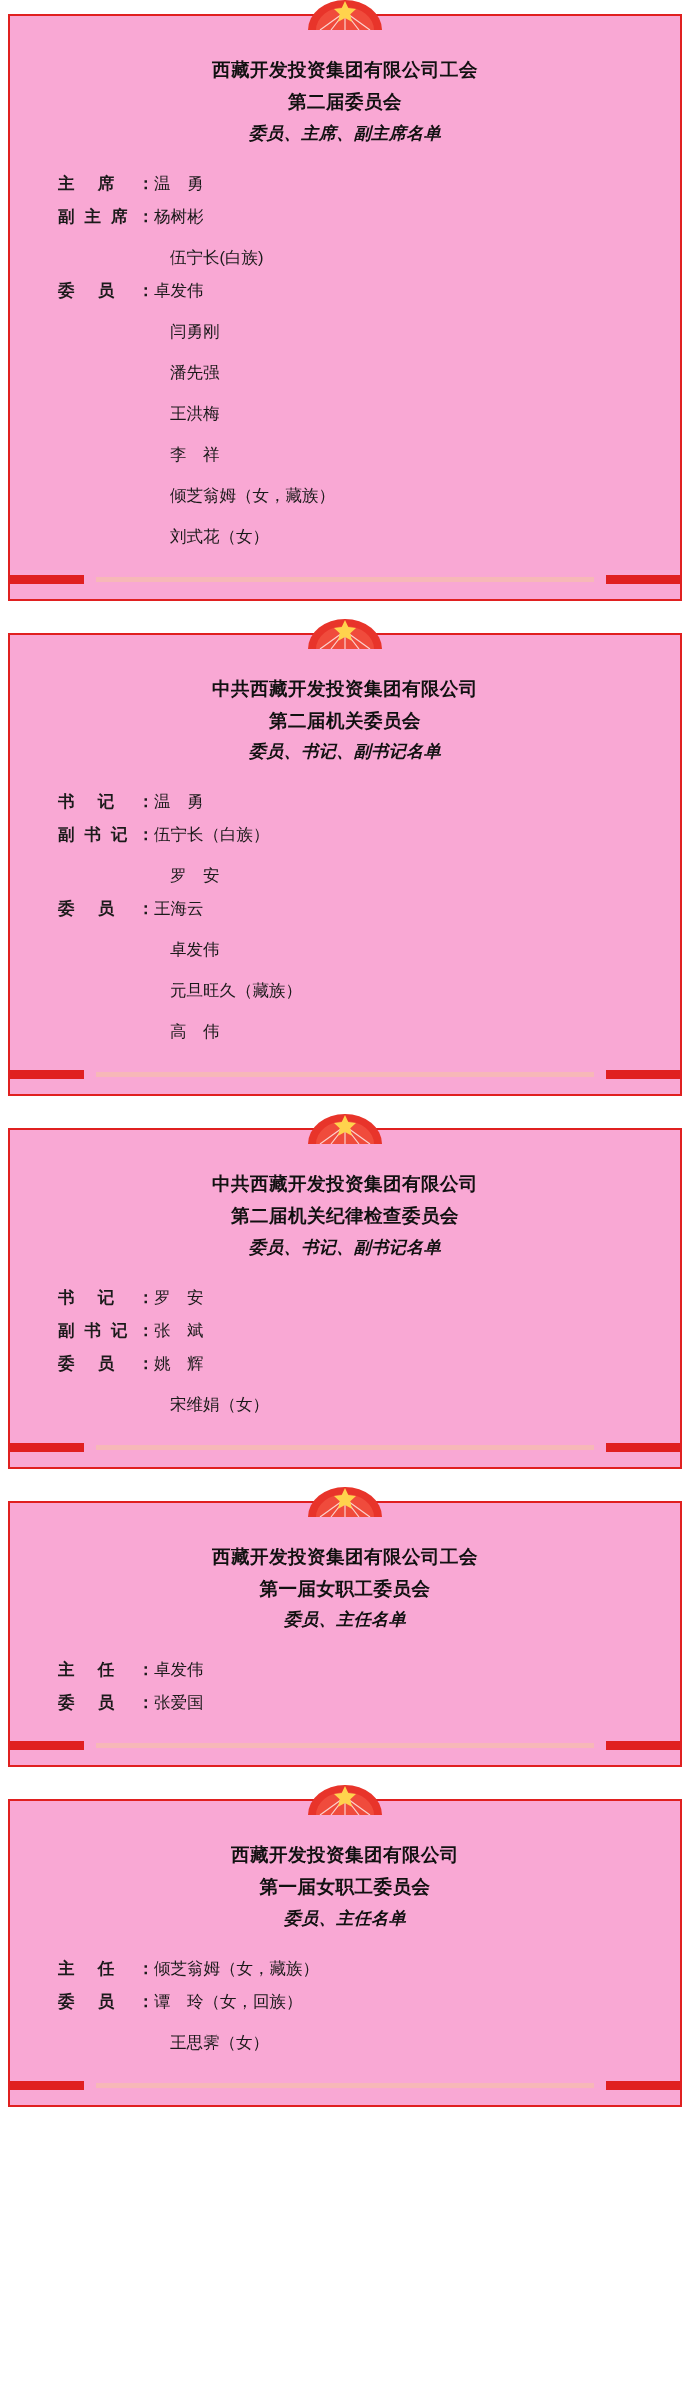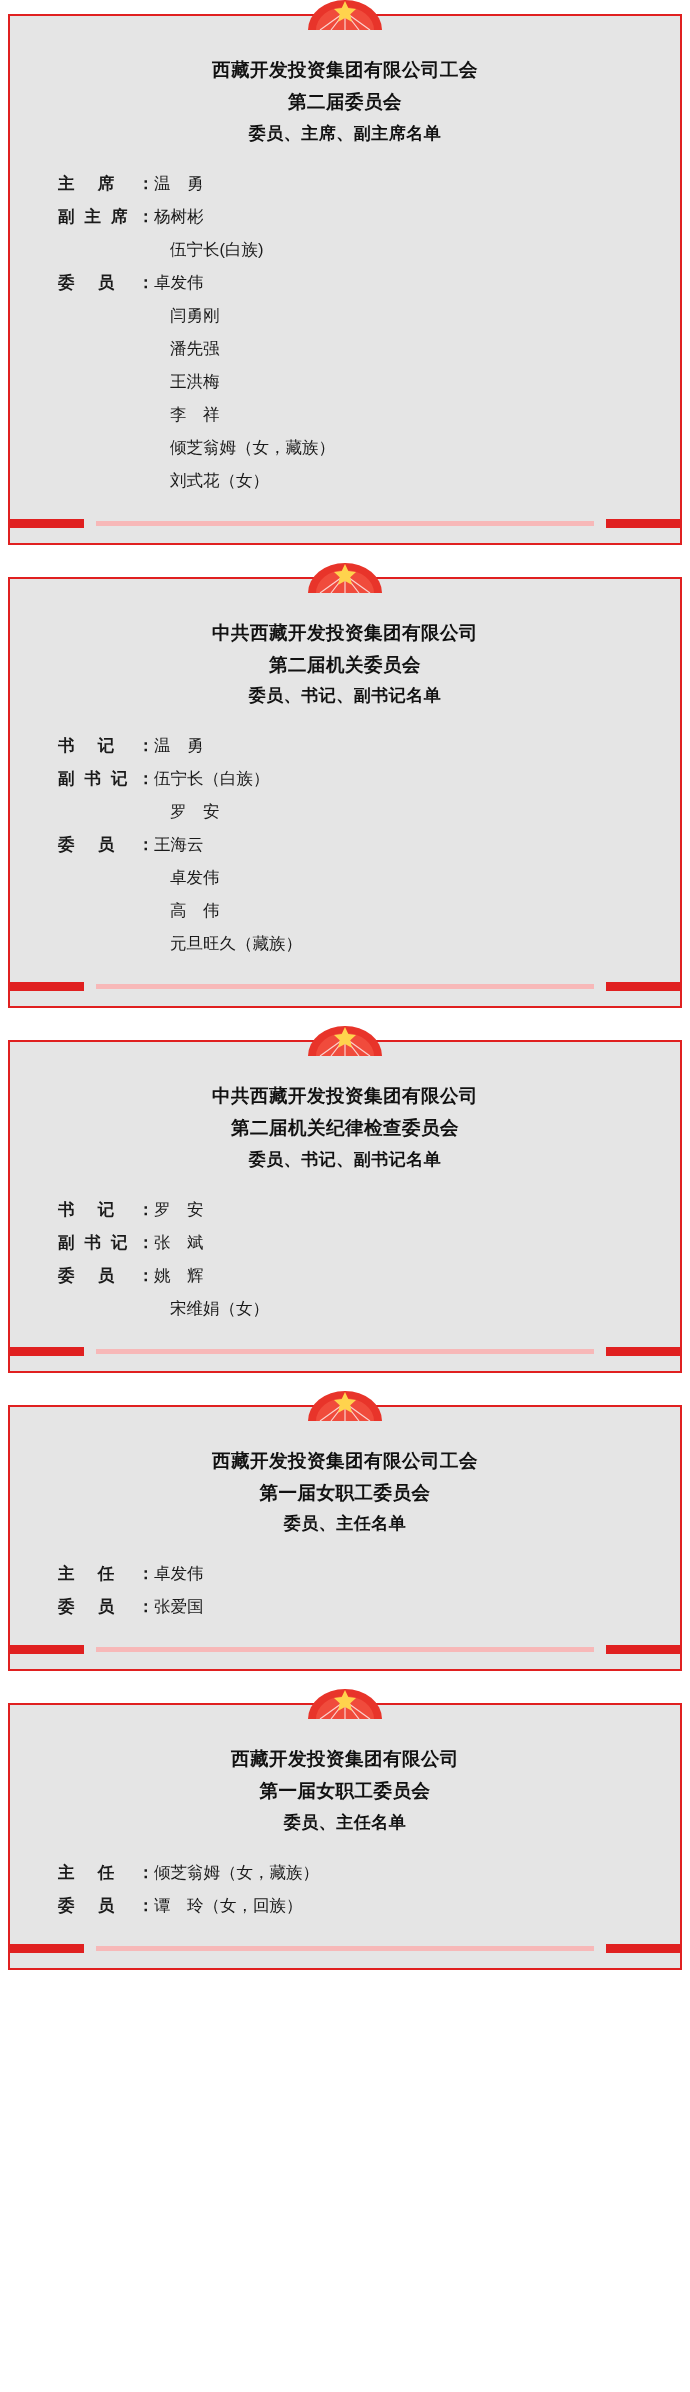--- a/index.html
+++ b/index.html
@@ -18,21 +18,21 @@
     padding: 0 8px;
   }
   .card-wrap {
     position: relative;
     margin-bottom: 18px;
     padding-top: 14px;
   }
   .card {
     position: relative;
     border: 2px solid #e02020;
-    background: #e5e5e5;
+    background: #f9a8d4;
     box-sizing: border-box;
     padding: 30px 26px 10px 26px;
   }
   
   .ornament {
     position: absolute;
     top: 0;
     left: 50%;
     transform: translateX(-50%);
     width: 86px;
@@ -48,20 +48,21 @@
   }
   .title-line {
     font-size: 18.5px;
     font-weight: bold;
     letter-spacing: 0.5px;
     line-height: 1.75;
     color: #111;
   }
   .title-line.small {
     font-size: 17px;
+    font-style: italic;
   }
 
   .roster {
     padding: 4px 0 6px 22px;
   }
   .row {
     display: flex;
     align-items: flex-start;
     line-height: 2.0;
     font-size: 16.5px;
@@ -78,20 +79,21 @@
   .label .colon { font-weight: bold; }
   .label-spacer {
     flex: 0 0 96px;
   }
   .names {
     flex: 1 1 auto;
     white-space: nowrap;
   }
   .sub-row .names {
     padding-left: 16px;
+    margin-top: 8px;
   }
 
   
   .footer-bars {
     position: relative;
     height: 16px;
     margin: 14px -26px 0 -26px;
   }
   .bar {
     position: absolute;
@@ -241,25 +243,25 @@
                 <span class="colon">：</span>
               </div>
               <div class="names">王海云</div>
             </div>
             <div class="row sub-row">
               <div class="label-spacer"></div>
               <div class="names">卓发伟</div>
             </div>
             <div class="row sub-row">
               <div class="label-spacer"></div>
+              <div class="names">元旦旺久（藏族）</div>
+            </div>
+            <div class="row sub-row">
+              <div class="label-spacer"></div>
               <div class="names">高　伟</div>
-            </div>
-            <div class="row sub-row">
-              <div class="label-spacer"></div>
-              <div class="names">元旦旺久（藏族）</div>
             </div>
           </div>
           <div class="footer-bars">
             <div class="bar left"></div>
             <div class="bar mid"></div>
             <div class="bar right"></div>
           </div>
         </div>
       </div>
       <div class="card-wrap">
@@ -398,20 +400,24 @@
               <div class="names">倾芝翁姆（女，藏族）</div>
             </div>
             <div class="row">
               <div class="label">
                 <span class="ch">委</span>
                 <span class="ch">员</span>
                 <span class="colon">：</span>
               </div>
               <div class="names">谭　玲（女，回族）</div>
             </div>
+            <div class="row sub-row">
+              <div class="label-spacer"></div>
+              <div class="names">王思霁（女）</div>
+            </div>
           </div>
           <div class="footer-bars">
             <div class="bar left"></div>
             <div class="bar mid"></div>
             <div class="bar right"></div>
           </div>
         </div>
       </div>
     </div>
 </div>

